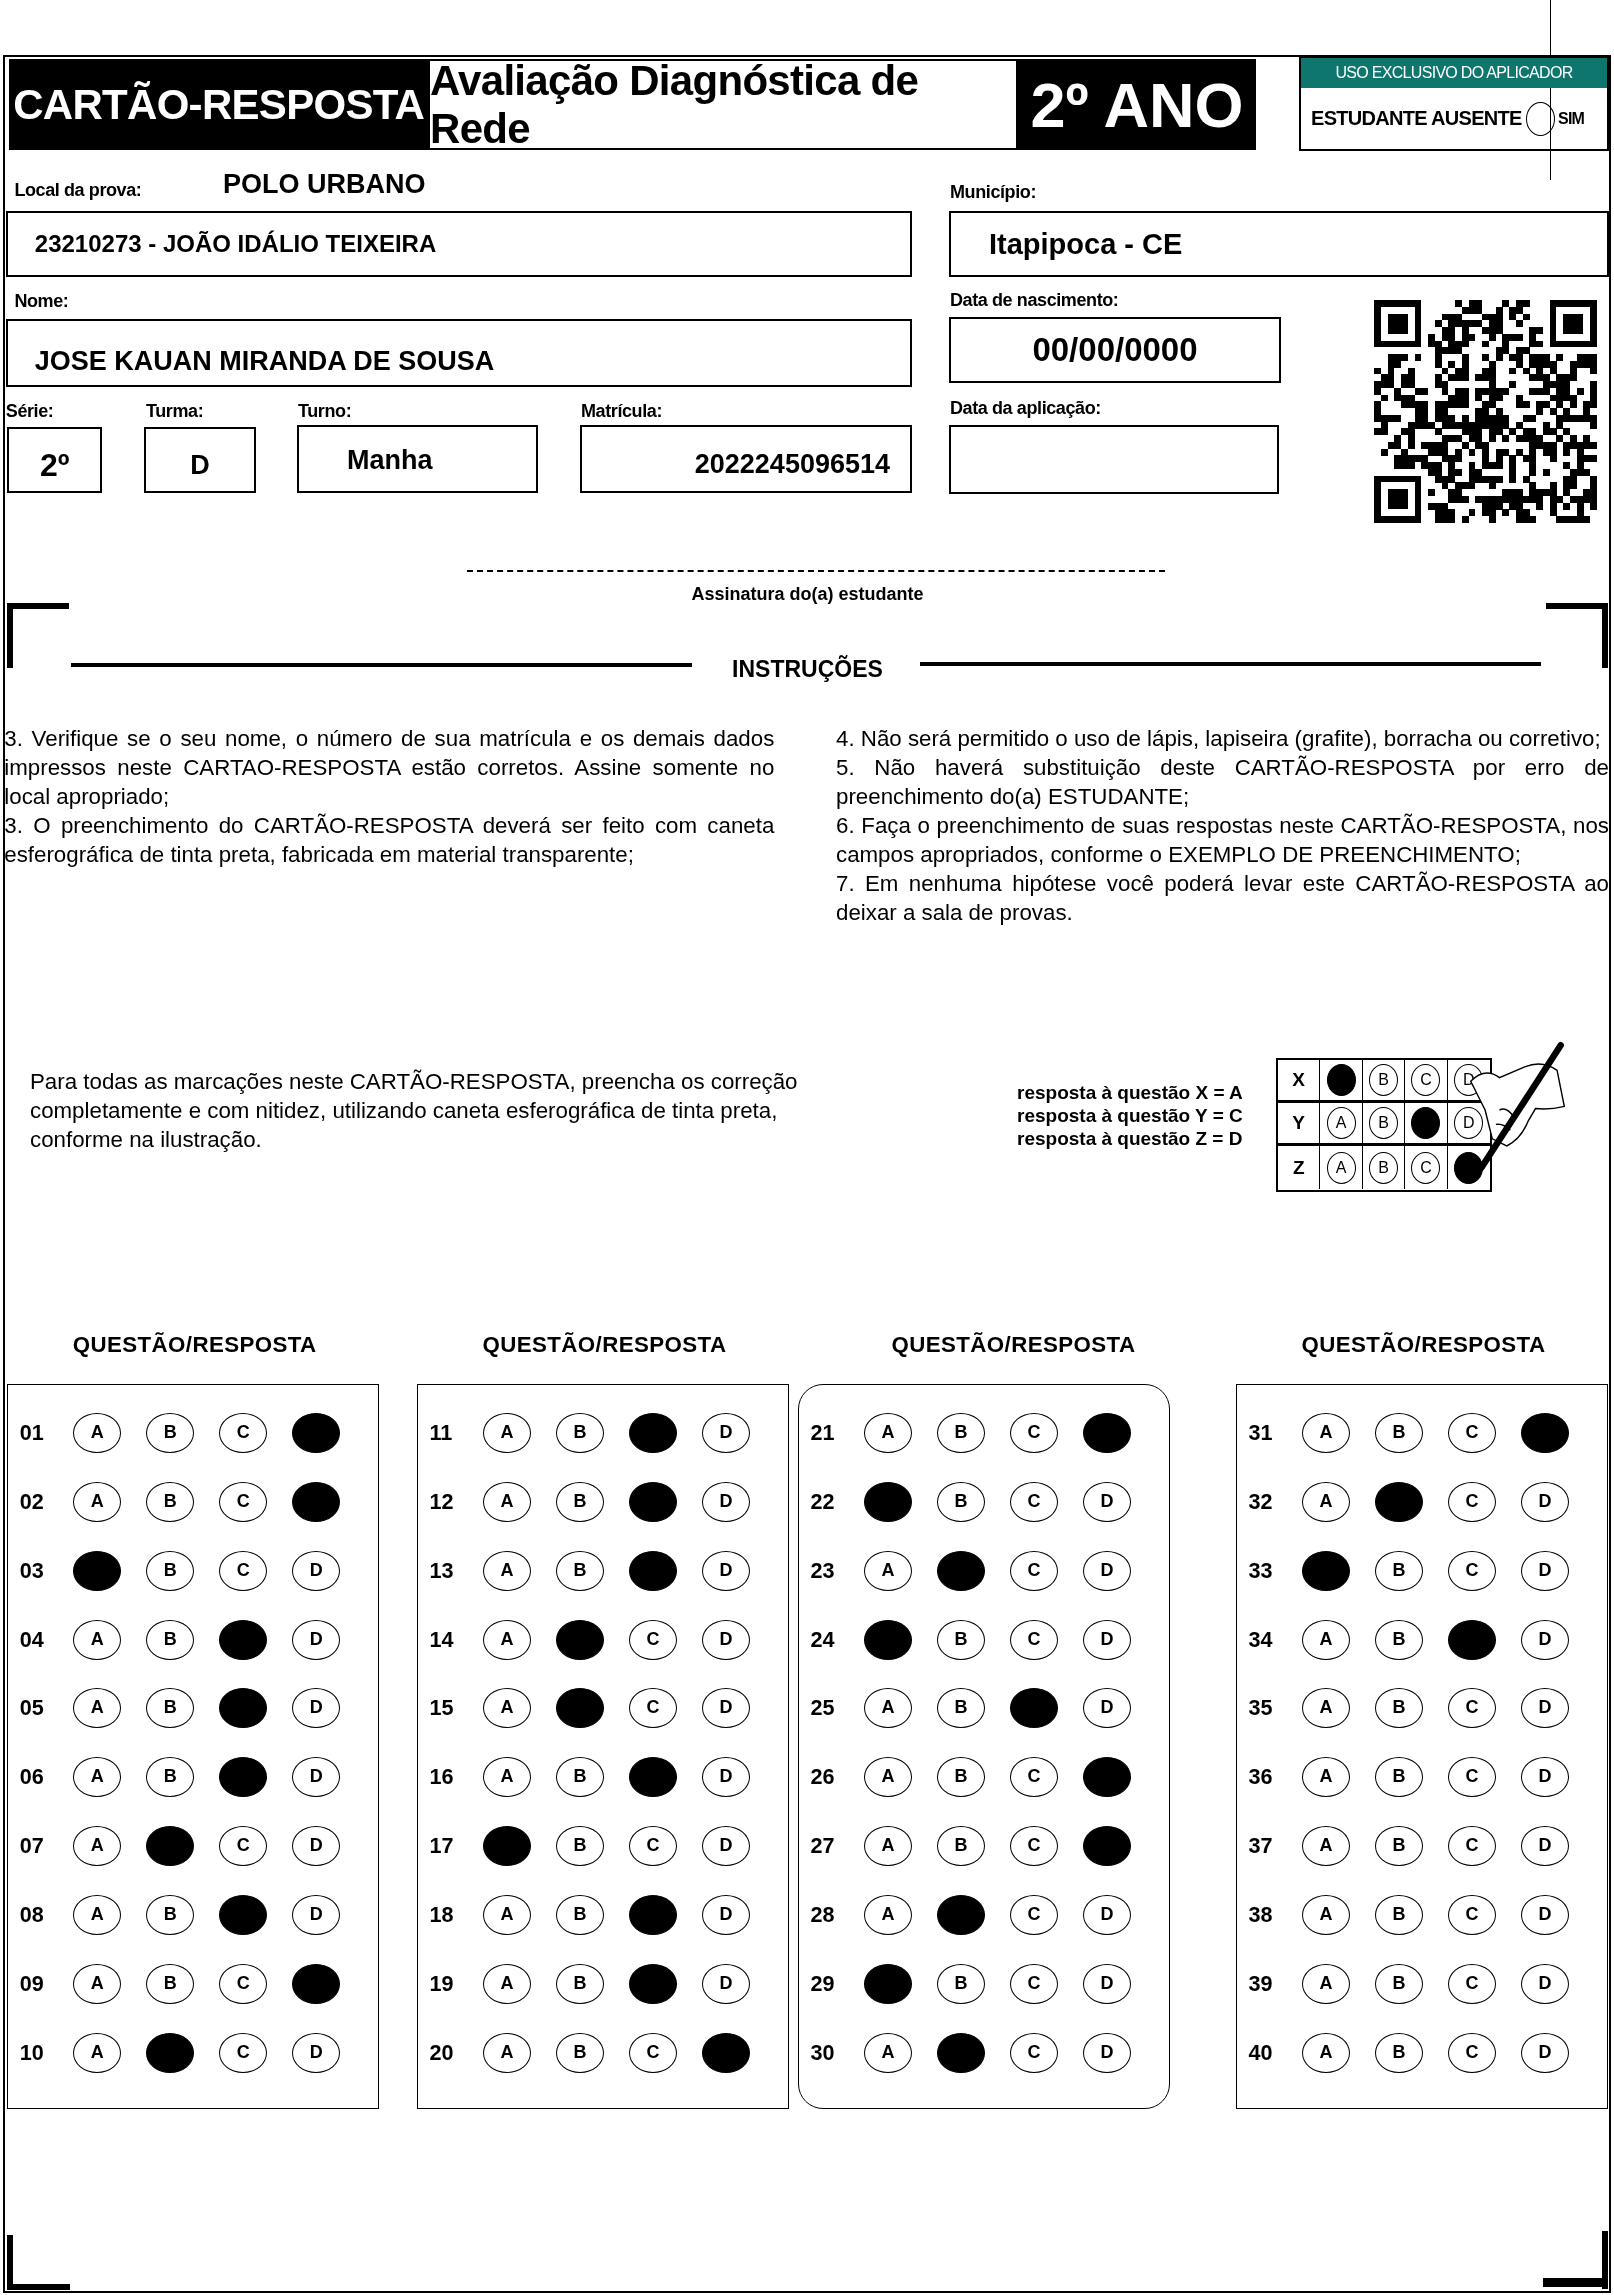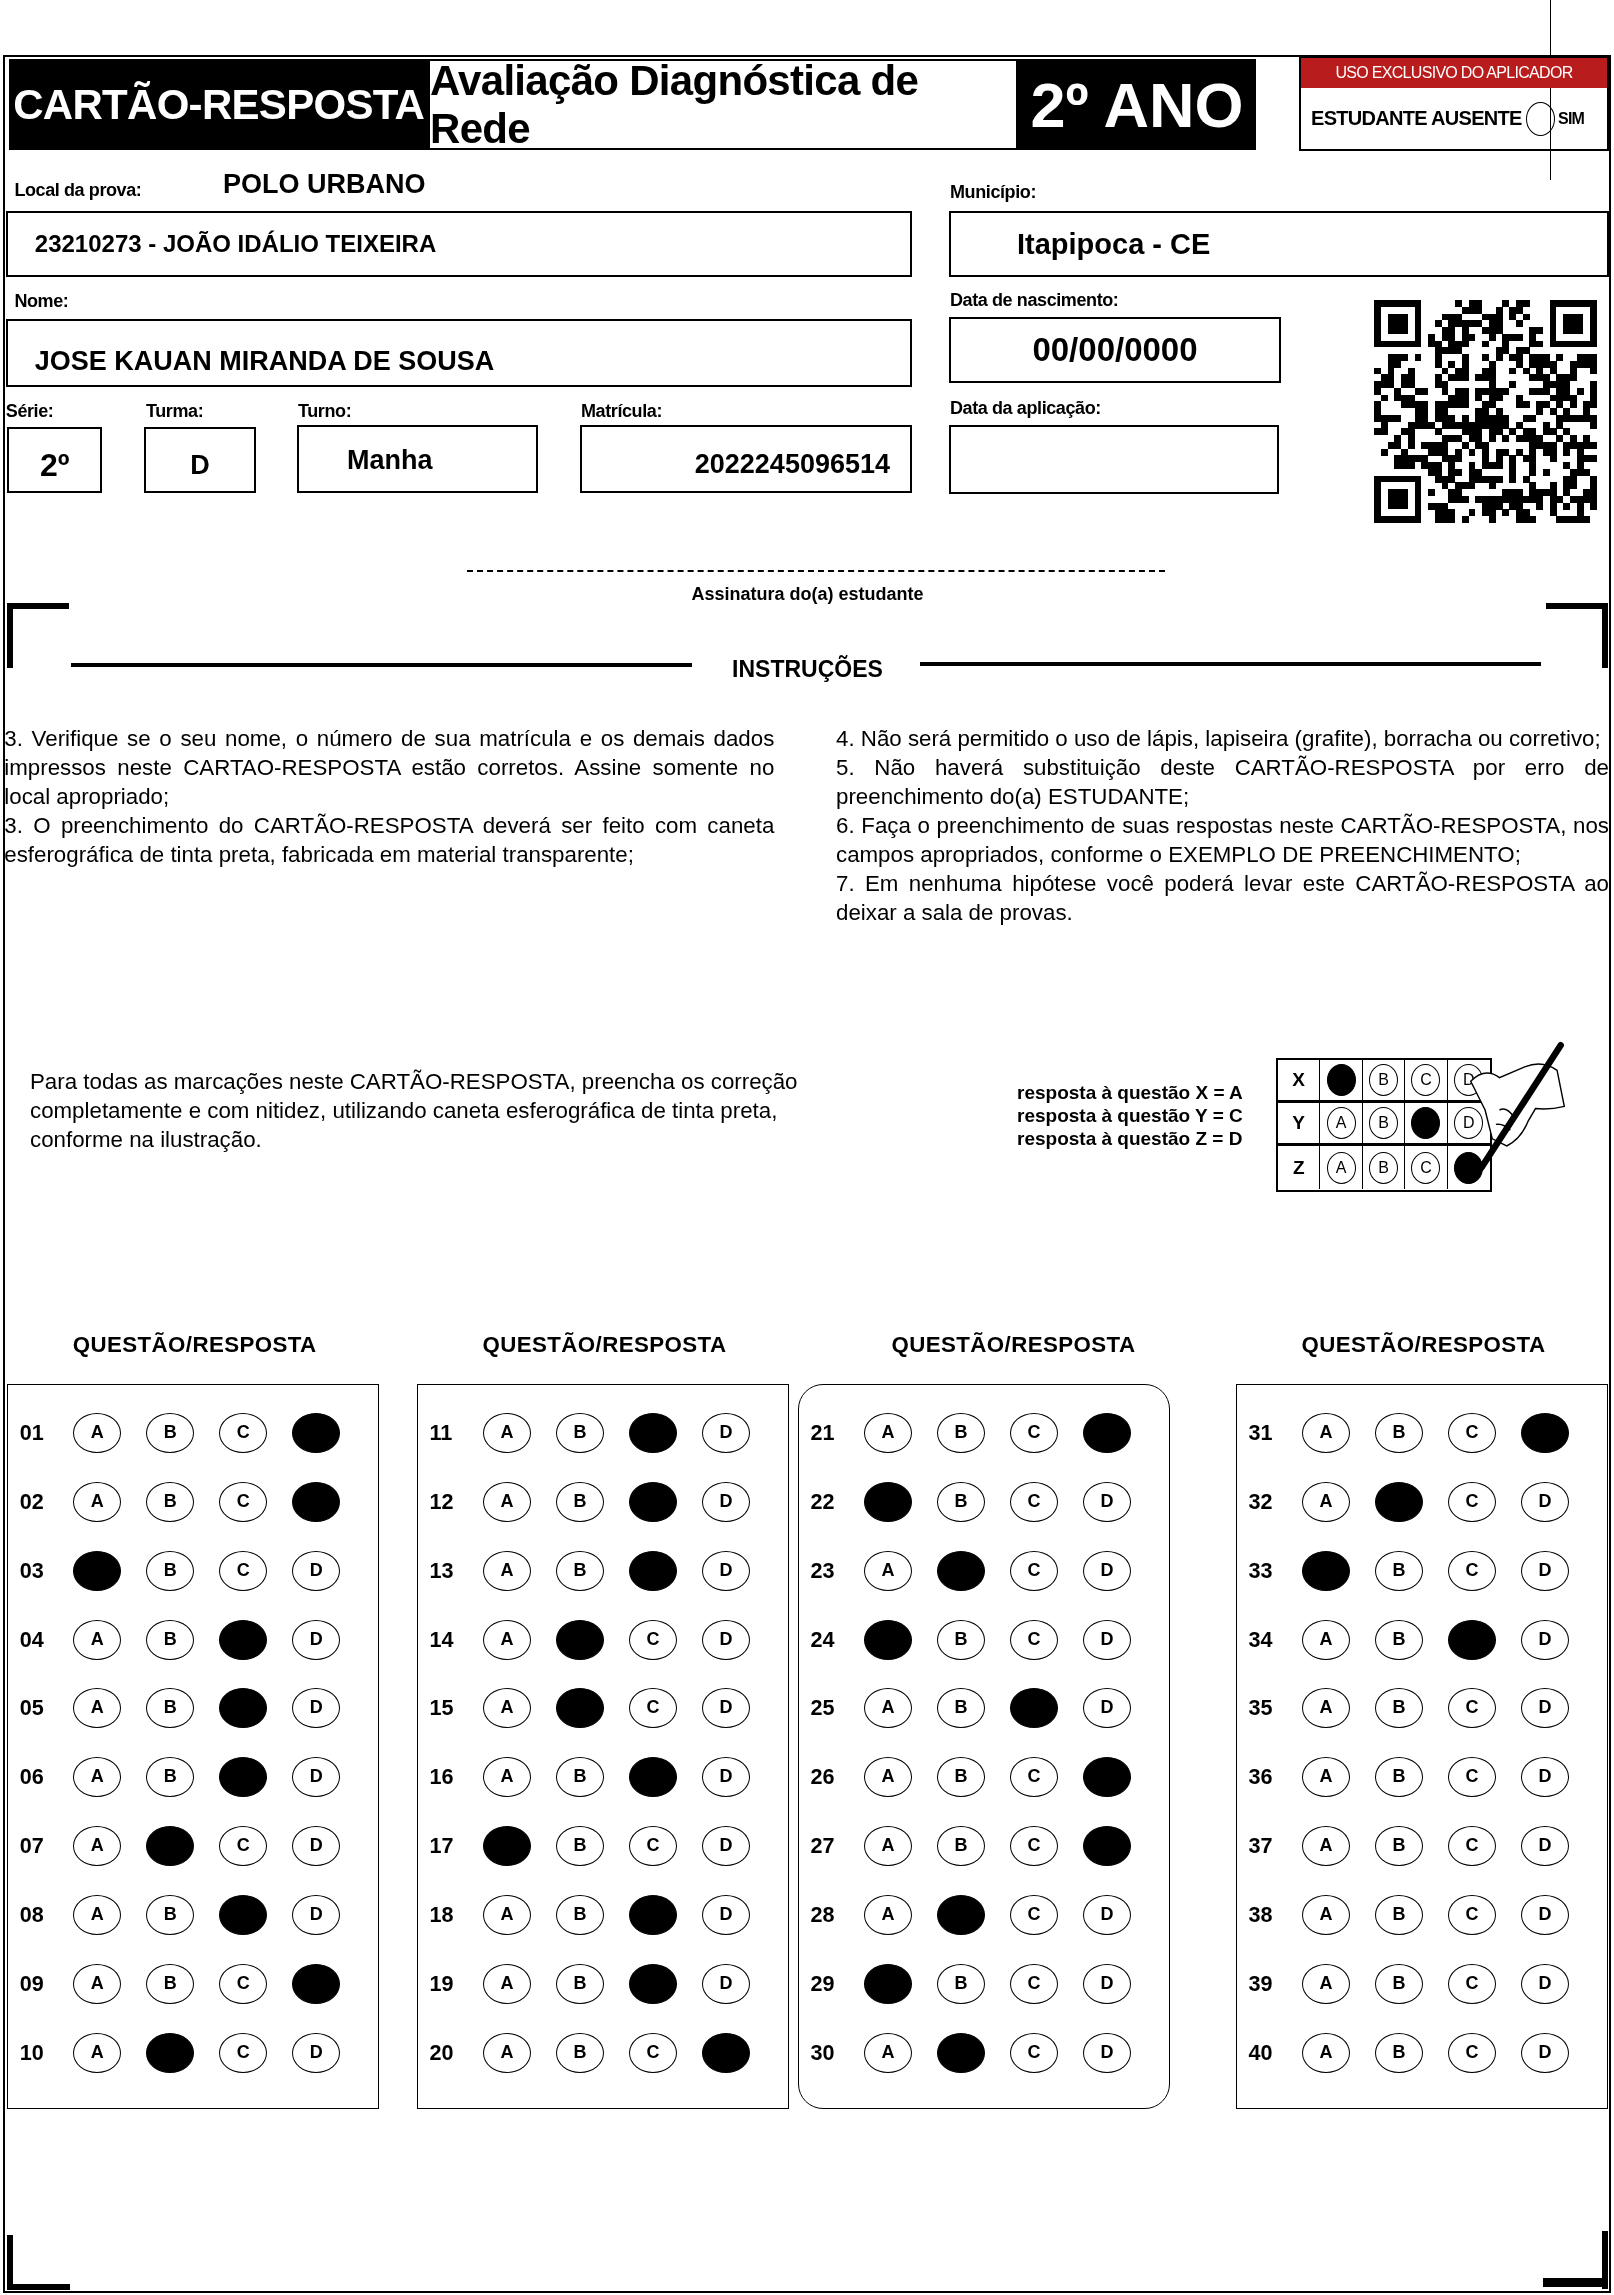--- a/index.html
+++ b/index.html
@@ -5,21 +5,21 @@
   html,body{margin:0;padding:0;background:#fff;}
   body{width:1615px;height:2295px;position:relative;overflow:hidden;font-family:"Liberation Sans",sans-serif;color:#000;}
   .abs{position:absolute;}
   .sheet{left:2.9px;top:55px;width:1608px;height:2238px;border:2.2px solid #000;border-right-width:2.9px;box-sizing:border-box;}
   
   .hdr-black{background:#000;color:#fff;display:flex;align-items:center;justify-content:center;font-weight:bold;}
   .hdr-title{left:8.7px;top:59px;width:420px;height:91px;font-size:42px;letter-spacing:-0.7px;}
   .hdr-mid{left:428px;top:59px;width:590px;height:91px;border:2.2px solid #000;box-sizing:border-box;display:flex;align-items:center;justify-content:center;font-size:42px;font-weight:bold;letter-spacing:-0.7px;}
   .hdr-ano{left:1018px;top:59px;width:238px;height:91px;font-size:63px;}
   .apl-box{left:1299px;top:56px;width:310px;height:95px;border:2.2px solid #000;box-sizing:border-box;}
-  .apl-head{left:0;top:0;width:100%;height:30px;background:#b91c1c;color:#fff;font-size:16px;display:flex;align-items:center;justify-content:center;letter-spacing:-0.7px;}
+  .apl-head{left:0;top:0;width:100%;height:30px;background:#0f766e;color:#fff;font-size:16px;display:flex;align-items:center;justify-content:center;letter-spacing:-0.7px;}
   .apl-body{left:0;top:30px;width:100%;height:61px;display:flex;align-items:center;padding-left:10px;box-sizing:border-box;font-size:20px;font-weight:bold;letter-spacing:-0.7px;}
   .apl-circle{width:27px;height:32px;border:1.4px solid #000;border-radius:50%;margin:0 2.9px 0 4.3px;}
   .apl-sim{font-size:16px;}
   .cut-line{left:1550px;top:0;width:1.4px;height:180px;background:#000;}
   
   .lbl{font-size:18px;font-weight:bold;letter-spacing:-0.4px;}
   .field{border:2.2px solid #000;box-sizing:border-box;display:flex;align-items:center;font-weight:bold;}
   .v30{font-size:24px;}
   
   .qr{left:1374px;top:296px;width:223px;height:231px;}
@@ -70,21 +70,21 @@
   </div>
 </div>
 
 <div class="abs lbl" style="left:14.4px;top:180px;">Local da prova:</div>
 <div class="abs" style="left:223px;top:169px;font-size:27px;font-weight:bold;">POLO URBANO</div>
 <div class="abs field v30" style="left:5.8px;top:211px;width:906px;height:66px;padding-left:27px;">
   <span>23210273 - JOÃO IDÁLIO TEIXEIRA</span>
 </div>
 
 <div class="abs lbl" style="left:950px;top:182px;">Município:</div>
-<div class="abs field" style="left:949px;top:211px;width:660px;height:66px;padding-left:66px;font-size:29px;">
+<div class="abs field" style="left:949px;top:211px;width:660px;height:66px;padding-left:38px;font-size:29px;">
   <span>Itapipoca - CE</span>
 </div>
 
 <div class="abs lbl" style="left:14.4px;top:291px;">Nome:</div>
 <div class="abs field" style="left:5.8px;top:319px;width:906px;height:68px;padding-left:27px;font-size:27px;padding-top:17.3px;">
   <span>JOSE KAUAN MIRANDA DE SOUSA</span>
 </div>
 
 <div class="abs lbl" style="left:950px;top:290px;">Data de nascimento:</div>
 <div class="abs field" style="left:949px;top:317px;width:332px;height:66px;justify-content:center;font-size:33px;">

